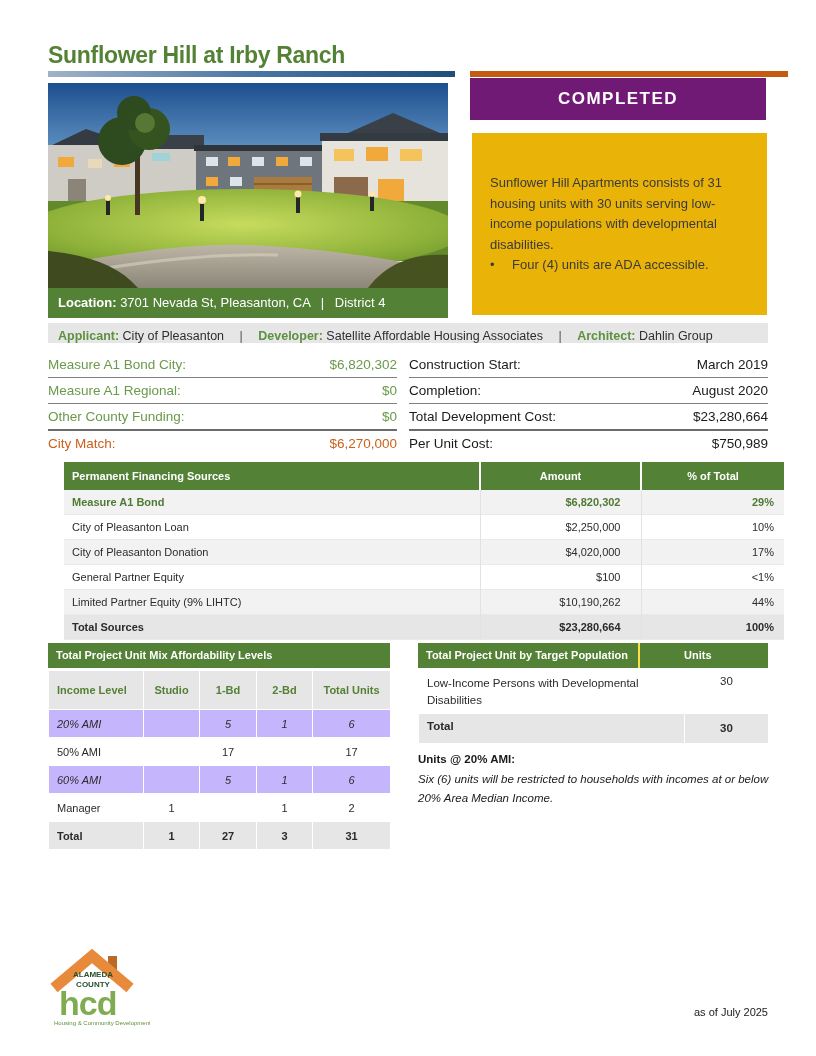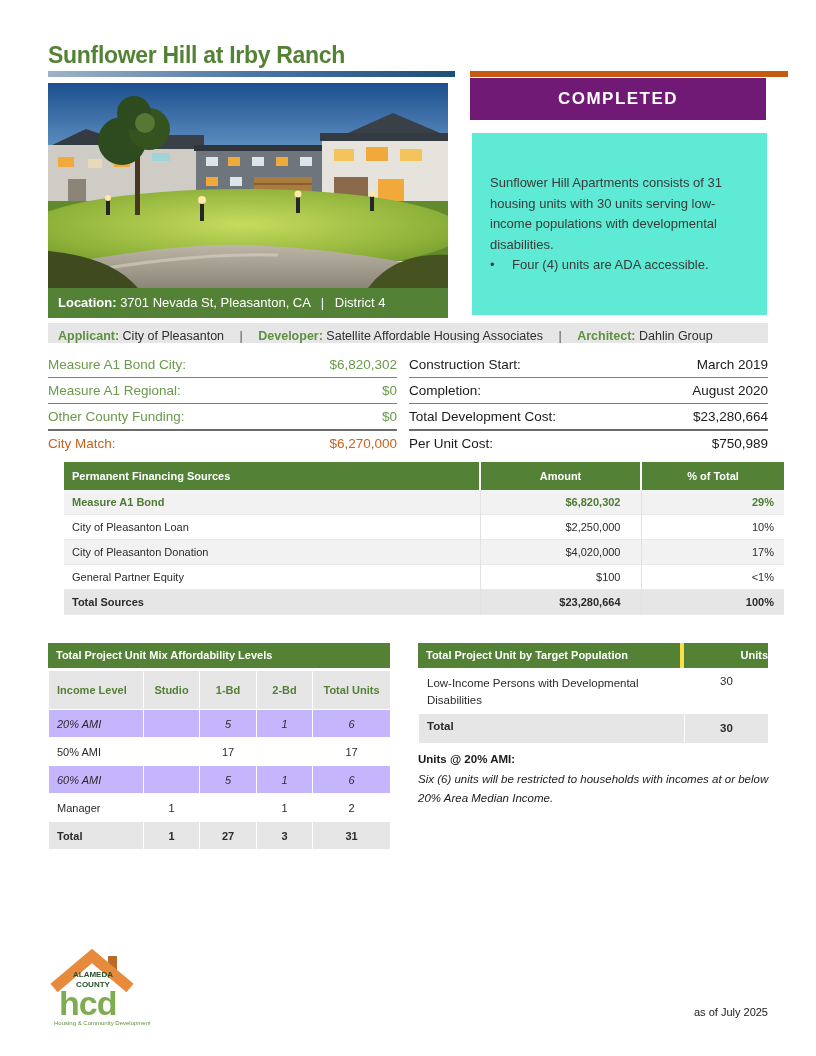--- a/index.html
+++ b/index.html
@@ -26,21 +26,21 @@
   }
   .location-bar .lbl { font-weight:bold; }
   .location-bar .sep { padding:0 7px; }
   
   .status-banner {
     position:absolute; left:470px; top:78px; width:296px; height:42px; background:#701a75;
     color:#fff; font-weight:bold; font-size:17px; letter-spacing:1.5px;
     display:flex; align-items:center; justify-content:center;
   }
   .desc-box {
-    position:absolute; left:472px; top:133px; width:295px; height:182px; background:#5eead4;
+    position:absolute; left:472px; top:133px; width:295px; height:182px; background:#eab308;
     box-sizing:border-box; padding:40px 18px 0 18px; font-size:13px; line-height:20.5px; color:#3a3a3a;
   }
   .desc-box p { margin:0; }
   .desc-bullet { display:flex; margin-top:0; }
   .desc-bullet .blt { width:22px; flex:none; }
   
   .parties {
     position:absolute; left:48px; top:323px; width:720px; height:20px; background:#E7E6E6;
     font-size:12.5px; line-height:26px; box-sizing:border-box; padding-left:10px; white-space:nowrap;
     color:#2e2e2e;
@@ -78,21 +78,21 @@
   .um-table th { background:#E7E6E6; color:#538135; font-weight:bold; height:36px; text-align:center; vertical-align:middle; border:1px solid #fff; line-height:13px; }
   .um-table th.c0 { text-align:left; padding-left:8px; }
   .um-table td { height:25px; text-align:center; border:1px solid #fff; color:#2b2b2b; }
   .um-table td.c0 { text-align:left; padding-left:8px; }
   .um-table tr.r0, .um-table tr.r2 { background:#c4b5fd;font-style:italic; }
   .um-table tr.total { background:#E7E6E6; }
   .um-table tr.total td { font-weight:bold; }
   .tp { position:absolute; left:418px; top:643px; width:350px; }
   .tp-title { width:350px; }
   .tp-title .tname { flex:1; }
-  .tp-title .tunits { width:84px; text-align:right; padding-right:0; border-left:4px solid #fde047; }
+  .tp-title .tunits { width:84px; text-align:left; padding-right:0; border-left:2px solid #fde047;padding-left:44px; }
   .tp-table { width:350px; border-collapse:collapse; table-layout:fixed; font-size:11.5px; margin-top:0; }
   .tp-table td { border:1px solid #fff; color:#2b2b2b; }
   .tp-table td.lab { padding:6px 8px 4px 8px; line-height:17px; text-align:left; vertical-align:top; }
   .tp-table td.val { text-align:center; vertical-align:top; padding-top:6px; }
   .tp-table tr.total { background:#E7E6E6; }
   .tp-table tr.total td { font-weight:bold; height:25px; padding-top:0; vertical-align:middle; }
   .note { position:absolute; left:418px; top:753px; width:352px; font-size:11.5px; color:#1a1a1a; }
   .note-title { font-weight:bold; margin-bottom:5px; }
   .note-body { line-height:19px;font-style:italic; }
   
@@ -287,20 +287,25 @@
       <tr>
         <td class="source">City of Pleasanton Donation</td>
         <td class="amount">$4,020,000</td>
         <td class="pct">17%</td>
       </tr>
       <tr>
         <td class="source">General Partner Equity</td>
         <td class="amount">$100</td>
         <td class="pct">&lt;1%</td>
       </tr>
+      <tr>
+        <td class="source">Limited Partner Equity (9% LIHTC)</td>
+        <td class="amount">$10,190,262</td>
+        <td class="pct">44%</td>
+      </tr>
       <tr class="total">
         <td class="source">Total Sources</td>
         <td class="amount">$23,280,664</td>
         <td class="pct">100%</td>
       </tr>
     </tbody>
   </table>
 
   <div class="um">
     <div class="block-title">Total Project Unit Mix Affordability Levels</div>

